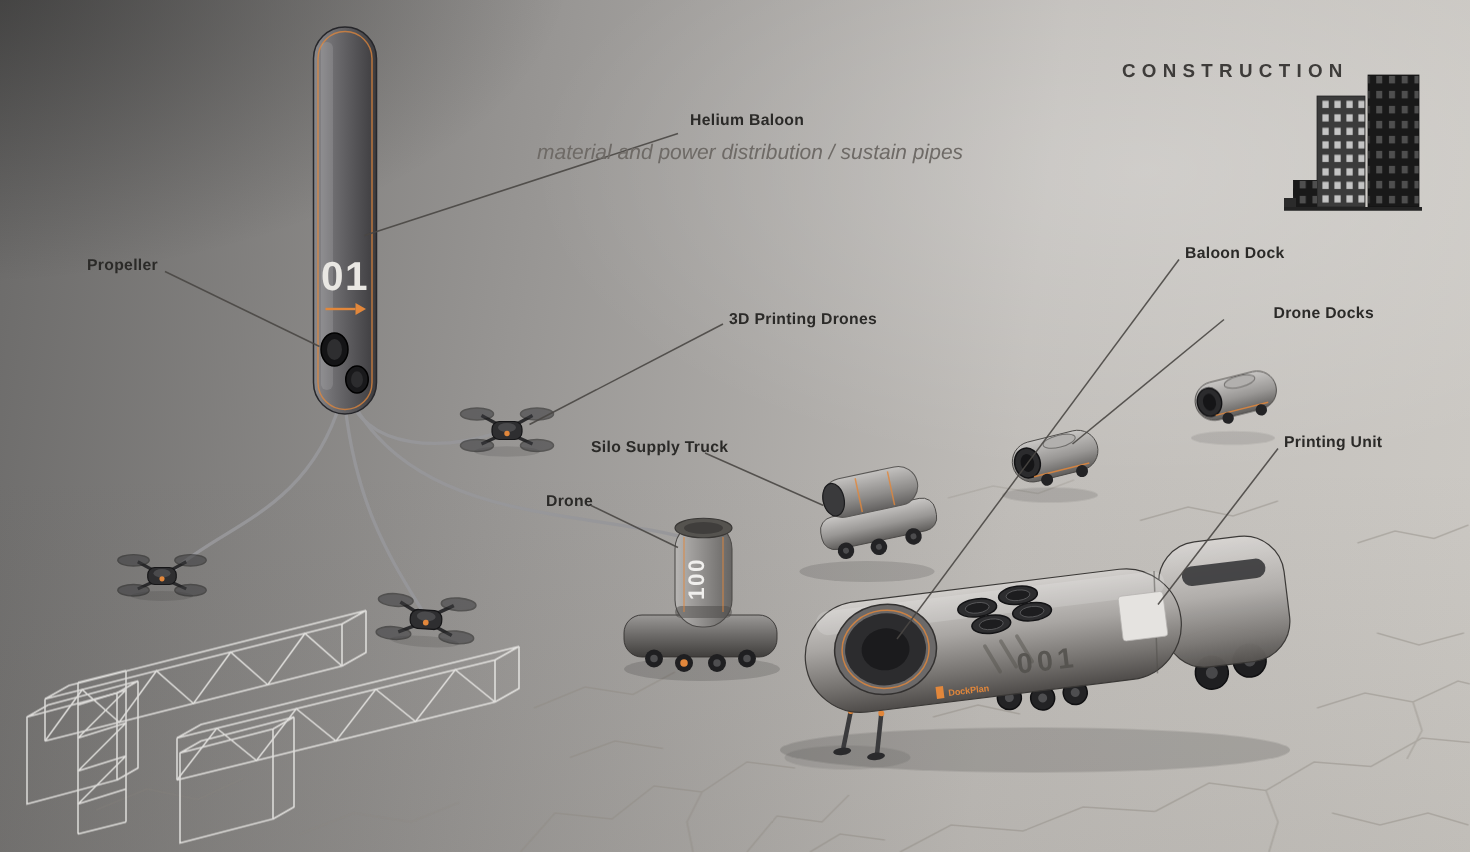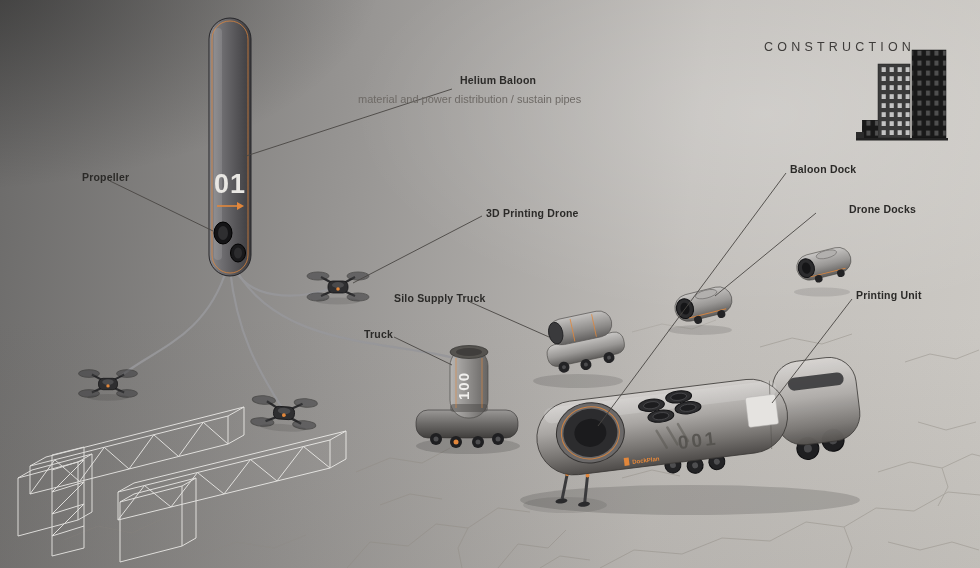--- a/index.html
+++ b/index.html
@@ -7,31 +7,31 @@
     position:relative;width:980px;height:568px;overflow:hidden;
     font-family:"Liberation Sans",sans-serif;
     background:
       radial-gradient(80% 70% at -5% -5%, rgba(15,15,15,.5), rgba(15,15,15,0) 55%),
       radial-gradient(70% 60% at 78% 20%, rgba(255,255,255,.22), rgba(255,255,255,0) 60%),
       linear-gradient(to bottom, rgba(0,0,0,0) 55%, rgba(90,86,80,.10) 100%),
       linear-gradient(97deg,#6b6a69 0%,#979593 35%,#c0bdb9 68%,#ccc9c4 100%);
   }
   svg.scene{position:absolute;left:0;top:0;}
   .label{position:absolute;font-weight:bold;font-size:10.5px;color:#2b2a28;letter-spacing:.2px;white-space:nowrap;}
-  .sublabel{position:absolute;font-size:11px;color:#6e6a66;white-space:nowrap;}
-  .lbl-propeller{left:58px;top:171px;margin-left:24px;}
+  .sublabel{position:absolute;font-size:14px;color:#6e6a66;white-space:nowrap;font-style:italic;}
+  .lbl-propeller{left:58px;top:171px;}
   .lbl-helium{left:460px;top:74px;}
   .lbl-helium-sub{left:358px;top:93px;width:192px;text-align:right;}
   .lbl-drones{left:486px;top:207px;}
   .lbl-supply{left:394px;top:292px;text-align:center;}
   .lbl-silo{left:364px;top:328px;}
   .lbl-baloon-dock{left:790px;top:163px;}
   .lbl-drone-docks{left:849px;top:203px;}
   .lbl-control{left:856px;top:289px;}
-  .construction-title{position:absolute;left:748px;top:40px;font-weight:400;font-size:12.5px;letter-spacing:4.2px;color:#3e3c3a;margin-left:16px;}
+  .construction-title{position:absolute;left:748px;top:40px;font-weight:700;font-size:12.5px;letter-spacing:4.2px;color:#3e3c3a;}
 </style>
 </head>
 <body>
 
 <div id="stage">
 
   <svg class="scene" width="980" height="568" viewBox="0 0 980 568">
     <defs>
       <linearGradient id="balloonGrad" x1="0" y1="0" x2="1" y2="0">
         <stop offset="0" stop-color="#8a898c"></stop>
@@ -286,19 +286,19 @@
       <line x1="786" y1="173" x2="598" y2="426"></line>
       <line x1="816" y1="213" x2="715" y2="296"></line>
       <line x1="852" y1="299" x2="772" y2="403"></line>
     </g>
   </svg>
 
   <div class="construction-title">CONSTRUCTION</div>
   <div class="label lbl-propeller">Propeller</div>
   <div class="label lbl-helium">Helium Baloon</div>
   <div class="sublabel lbl-helium-sub">material and power distribution / sustain pipes</div>
-  <div class="label lbl-drones">3D Printing Drone</div>
+  <div class="label lbl-drones">3D Printing Drones</div>
   <div class="label lbl-supply">Silo Supply Truck</div>
-  <div class="label lbl-silo">Truck</div>
+  <div class="label lbl-silo">Drone</div>
   <div class="label lbl-baloon-dock">Baloon Dock</div>
   <div class="label lbl-drone-docks">Drone Docks</div>
   <div class="label lbl-control">Printing Unit</div>
 </div>
 
 </body></html>

